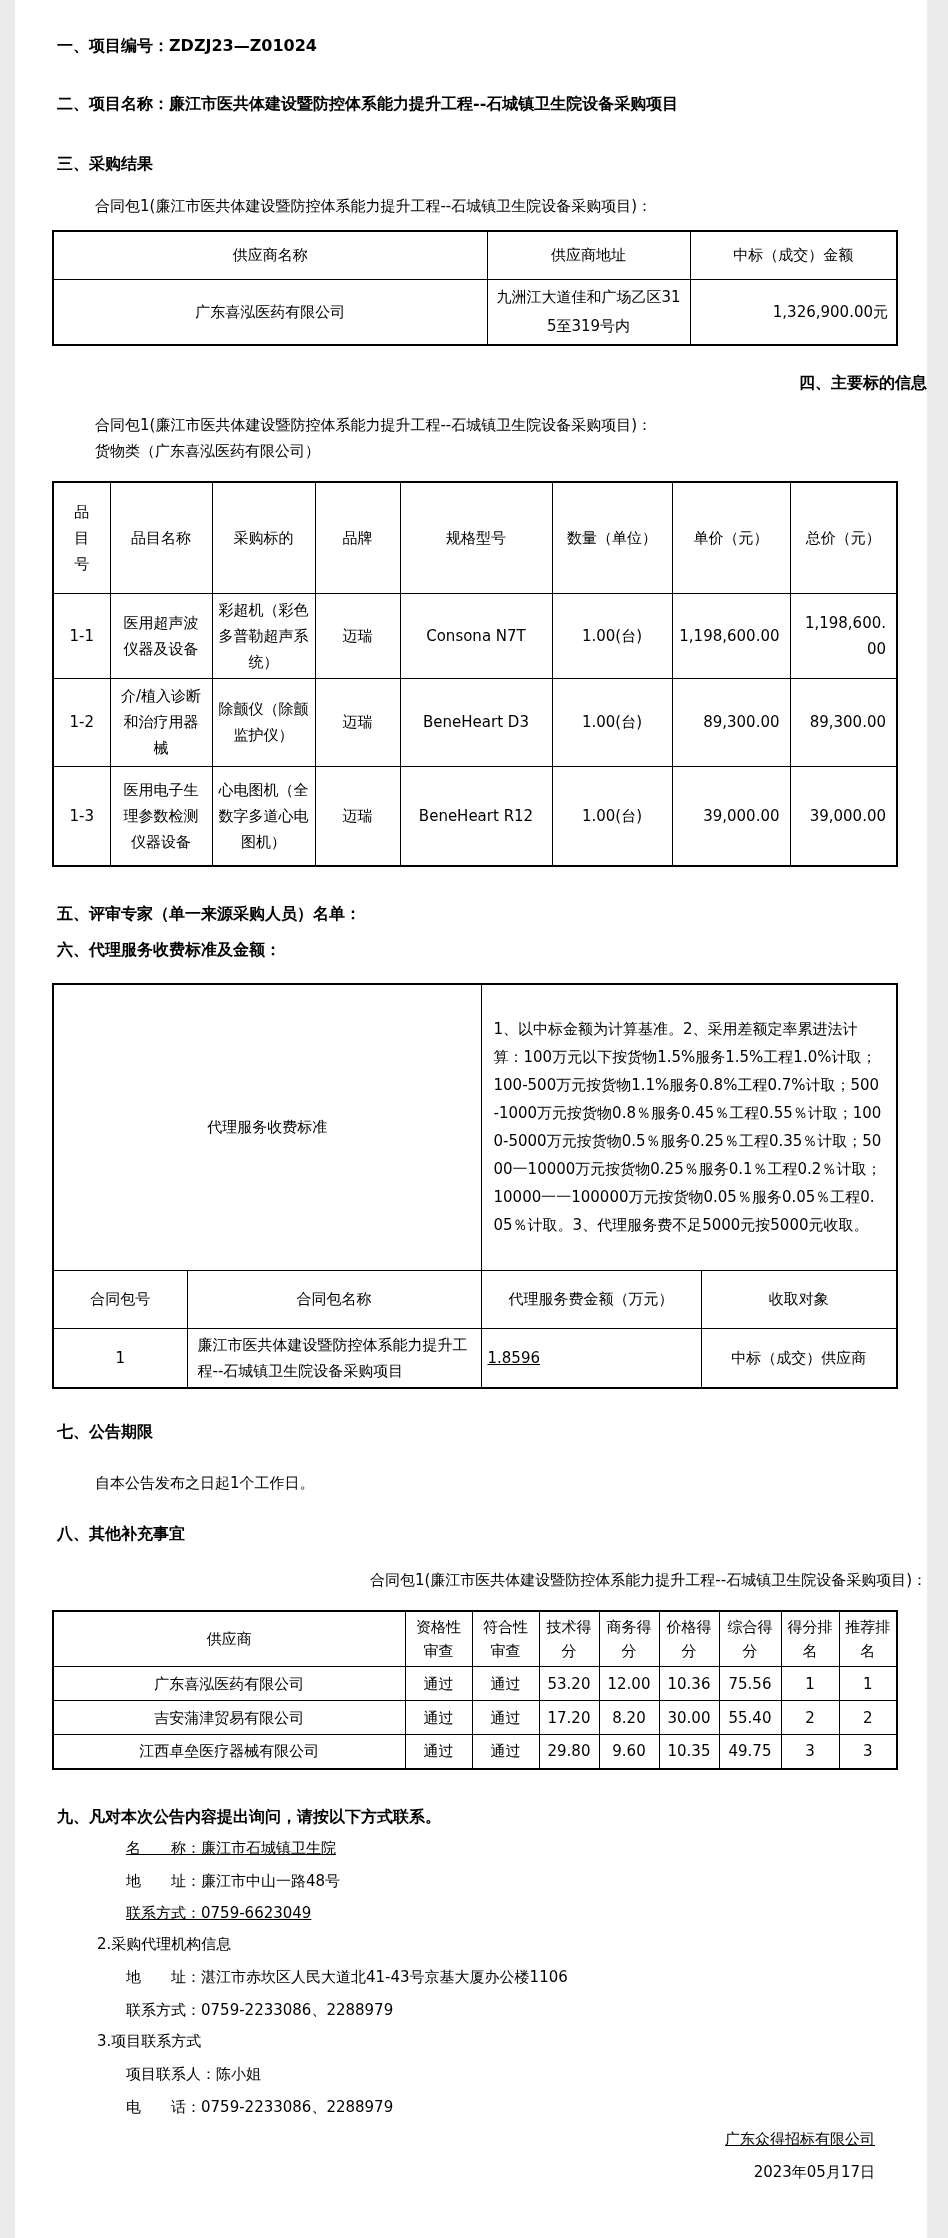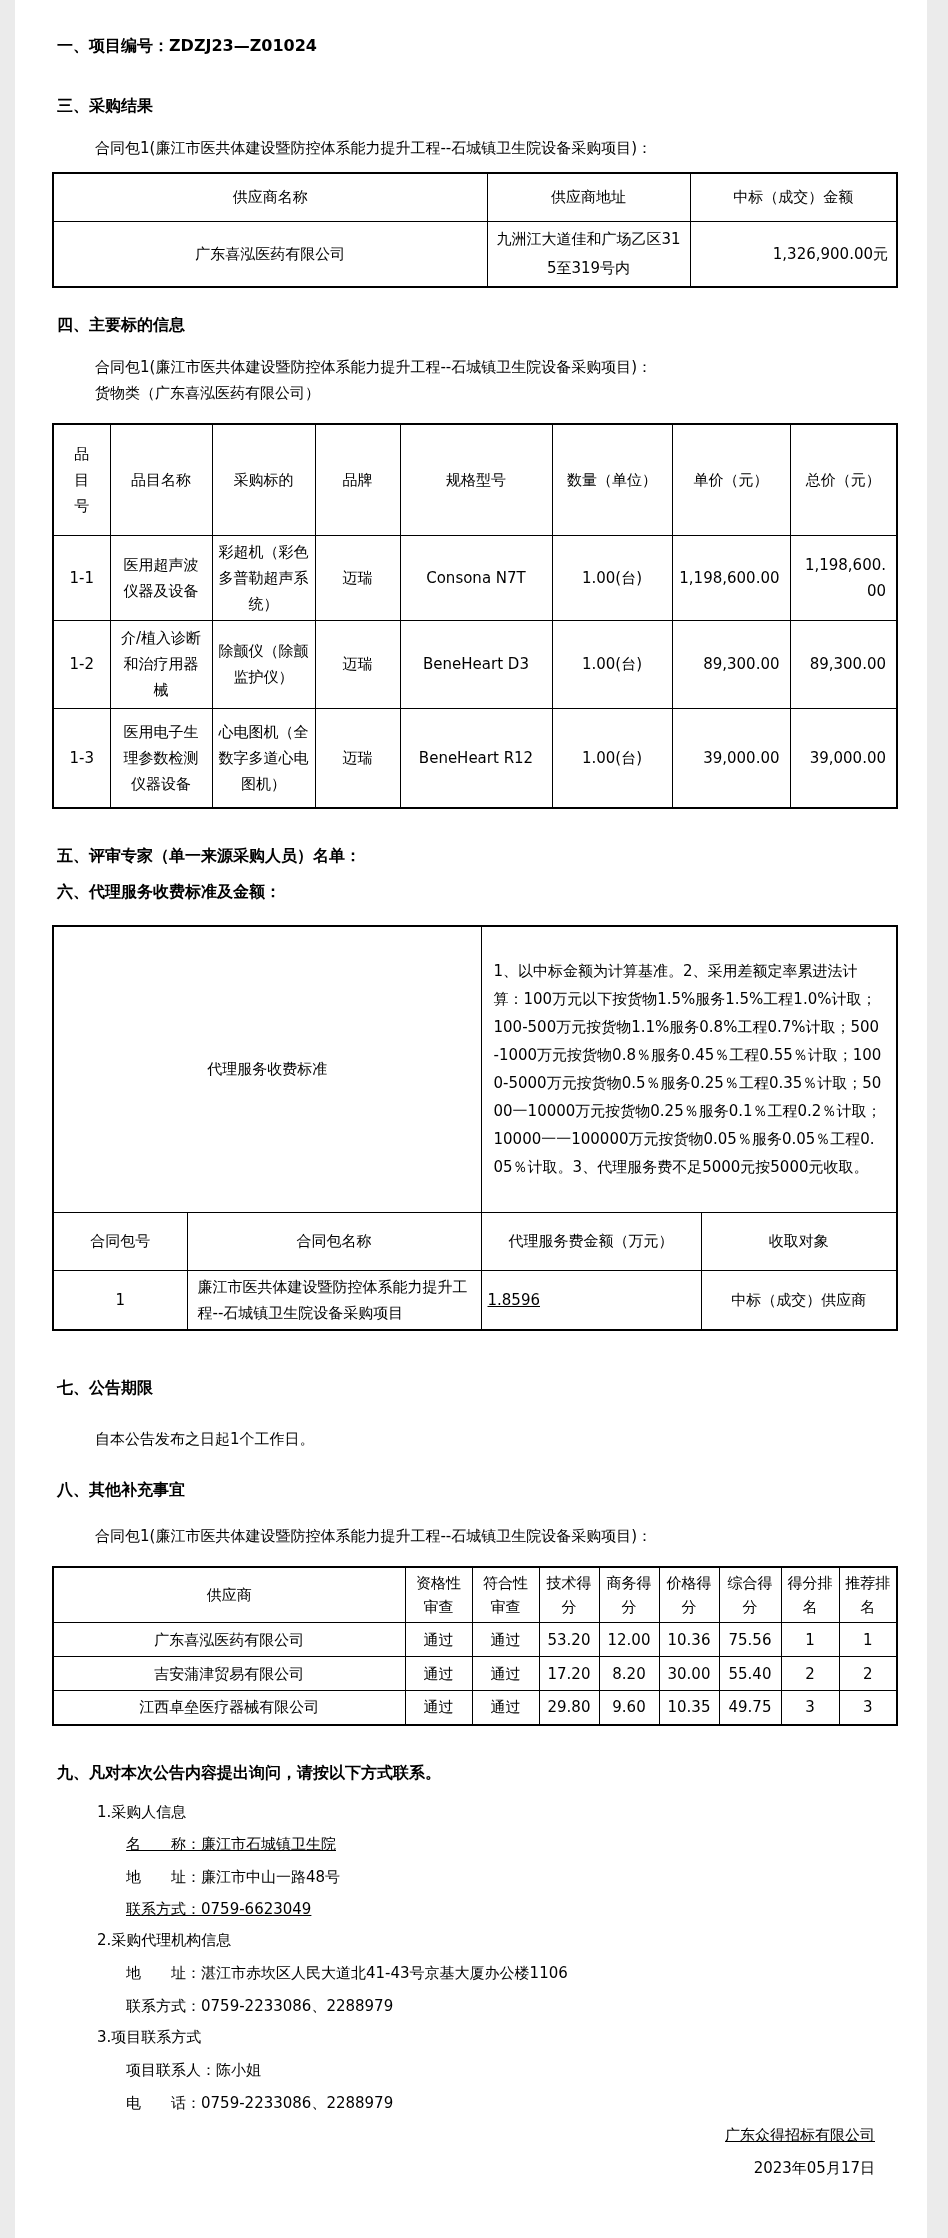--- a/index.html
+++ b/index.html
@@ -26,24 +26,24 @@
     font-size: 15px;
     line-height: 21px;
     margin-left: 80px;
   }
   .contact-title { margin-left: 82px; }
   .contact-line  { margin-left: 111px; }
 
   
   .mt37 { margin-top: 37px; } .mt39 { margin-top: 39px; }
   .mt22 { margin-top: 22px; } .mt13 { margin-top: 13px; }
-  .mt26 { margin-top: 26px; } .mt5  { margin-top: 5px; }
+  .mt26 { margin-top: 26px; text-align: right; } .mt5  { margin-top: 5px; }
   .mt19 { margin-top: 19px; } .mt28 { margin-top: 36px; }
   .mt31 { margin-top: 15px; } .mt23 { margin-top: 23px; }
-  .mt30 { margin-top: 46px; } .mt17 { margin-top: 31px; }
+  .mt30 { margin-top: 32px; } .mt17 { margin-top: 31px; }
   .mt29 { margin-top: 29px; } .mt11 { margin-top: 11px; text-decoration: underline; }
   .mt12 { margin-top: 12px; } .mt10 { margin-top: 10px; }
 
   table {
     border-collapse: collapse;
     table-layout: fixed;
     width: 844px;
     margin-left: 37px;
     font-size: 15px;
   }
@@ -95,20 +95,21 @@
     margin-right: 52px;
   }
 </style>
 </head>
 <body>
 
 <div class="page">
 
   <div class="sec-heading">一、项目编号：ZDZJ23—Z01024</div>
 
+  <div class="sec-heading mt37">二、项目名称：廉江市医共体建设暨防控体系能力提升工程--石城镇卫生院设备采购项目</div>
 
   <div class="sec-heading mt39">三、采购结果</div>
   <div class="para mt22">合同包1(廉江市医共体建设暨防控体系能力提升工程--石城镇卫生院设备采购项目)：</div>
 
   <table class="result-table mt13">
     <colgroup>
       <col style="width:434px">
         <col style="width:203px">
         <col style="width:207px">
     </colgroup>
@@ -276,21 +277,20 @@
       <td>9.60</td>
       <td>10.35</td>
       <td>49.75</td>
       <td>3</td>
       <td>3</td>
     </tr>
   </tbody>
     </table>
 
   <div class="sec-heading mt28">九、凡对本次公告内容提出询问，请按以下方式联系。</div>
-  <div class="para contact-title mt19">1.采购人信息</div>
   <div class="para contact-line mt11">名　　称：廉江市石城镇卫生院</div>
   <div class="para contact-line mt12">地　　址：廉江市中山一路48号</div>
   <div class="para contact-line mt11">联系方式：0759-6623049</div>
   <div class="para contact-title mt10">2.采购代理机构信息</div>
   <div class="para contact-line mt12">地　　址：湛江市赤坎区人民大道北41-43号京基大厦办公楼1106</div>
   <div class="para contact-line mt12">联系方式：0759-2233086、2288979</div>
   <div class="para contact-title mt10">3.项目联系方式</div>
   <div class="para contact-line mt12">项目联系人：陈小姐</div>
   <div class="para contact-line mt12">电　　话：0759-2233086、2288979</div>
 

